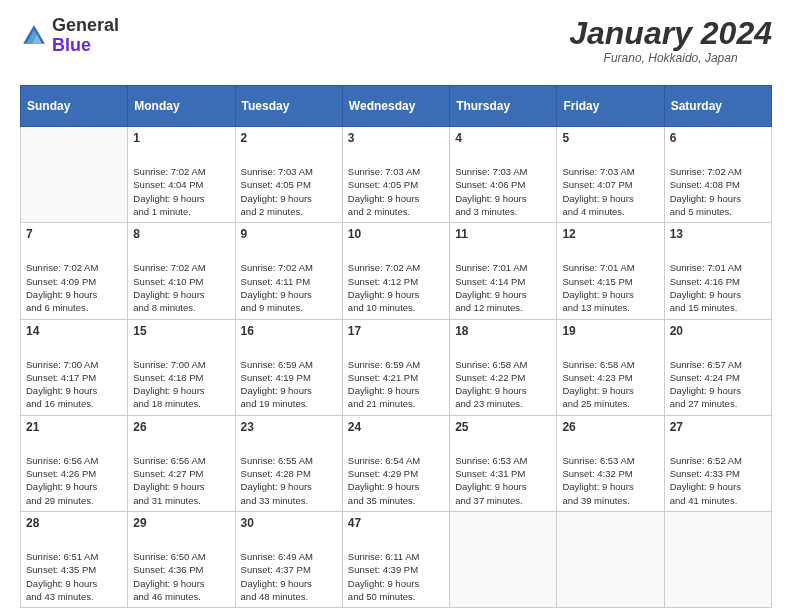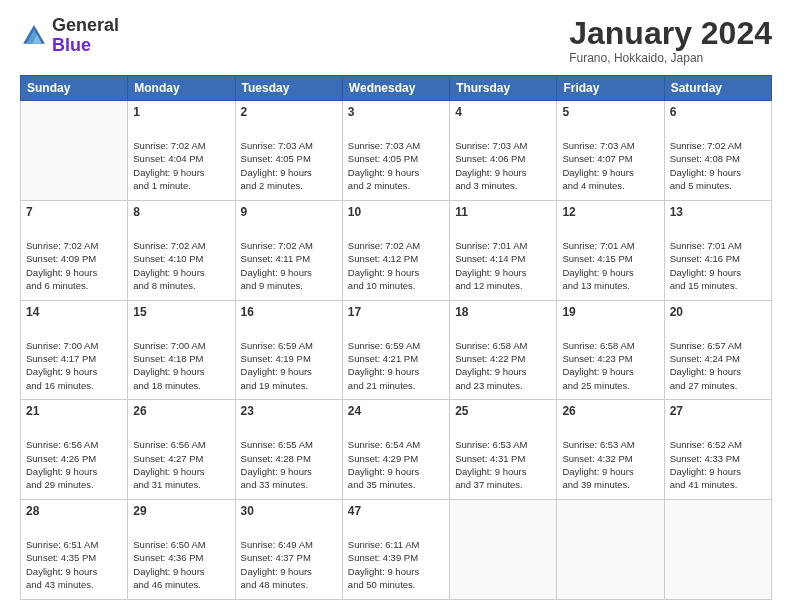--- a/index.html
+++ b/index.html
@@ -14,42 +14,43 @@
       width: 792px;
       height: 612px;
       padding: 16px 20px 12px 20px;
       display: flex;
       flex-direction: column;
     }
     .header {
       display: flex;
       justify-content: space-between;
       align-items: flex-start;
-      margin-bottom: 10px;
+      margin-bottom: 20px;
     }
     .logo {
       display: flex;
       align-items: center;
       gap: 4px;
     }
     .logo-text {
       font-size: 18px;
       font-weight: bold;
       color: #333;
       line-height: 1.1;
     }
     .logo-text span {
       color: #6d28d9;
     }
     .logo-icon {
       width: 28px;
       height: 28px;
     }
     .title-block {
-      text-align: left;
+      text-align: center;
+      font-style: italic;
     }
     .main-title {
       font-size: 32px;
       font-weight: bold;
       color: #333;
       line-height: 1.1;
     }
     .subtitle {
       font-size: 12px;
       color: #555;
@@ -59,21 +60,21 @@
       border: 1px solid #ccc;
       border-collapse: collapse;
       width: 100%;
       table-layout: fixed;
     }
     .calendar th {
       background: #3a6db5;
       color: #fff;
       font-size: 12px;
       font-weight: bold;
-      padding: 5px 6px;
+      padding: 13px 6px;
       text-align: left;
       border: 1px solid #2d5a9e;
     }
     .calendar td {
       border: 1px solid #ccc;
       vertical-align: top;
       padding: 4px 5px;
       font-size: 10px;
       color: #333;
       height: 80px;

